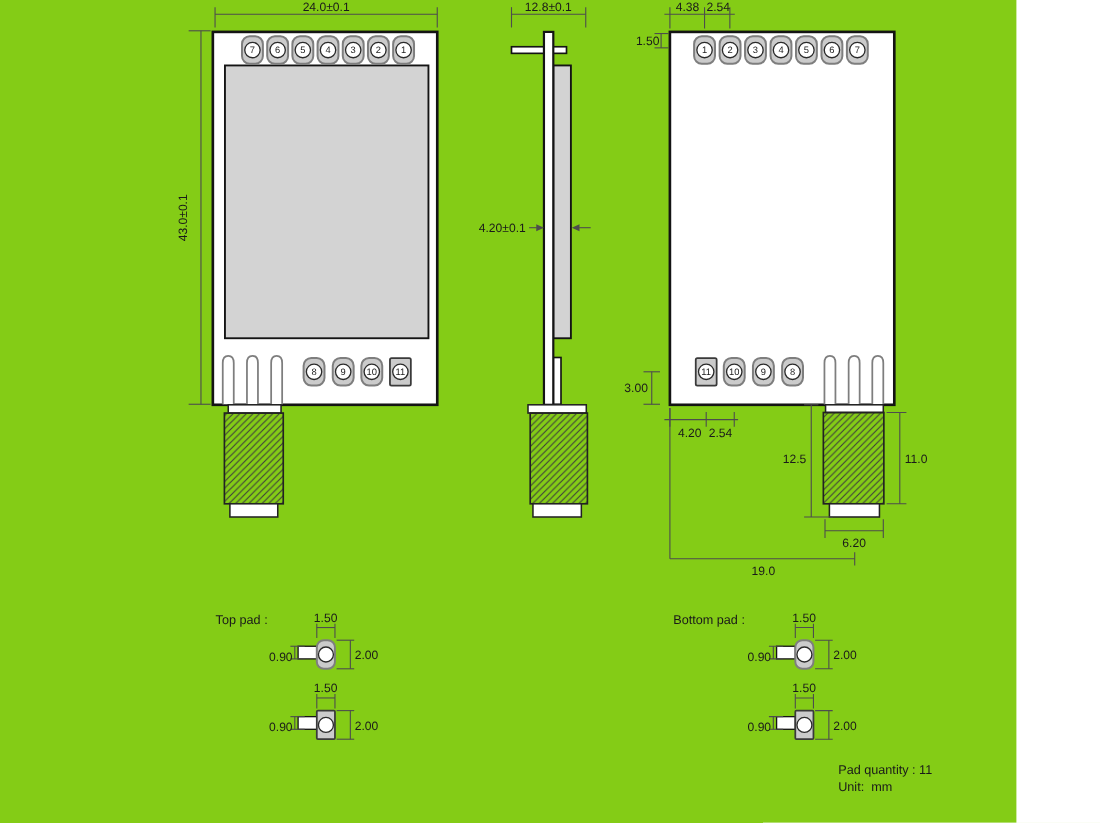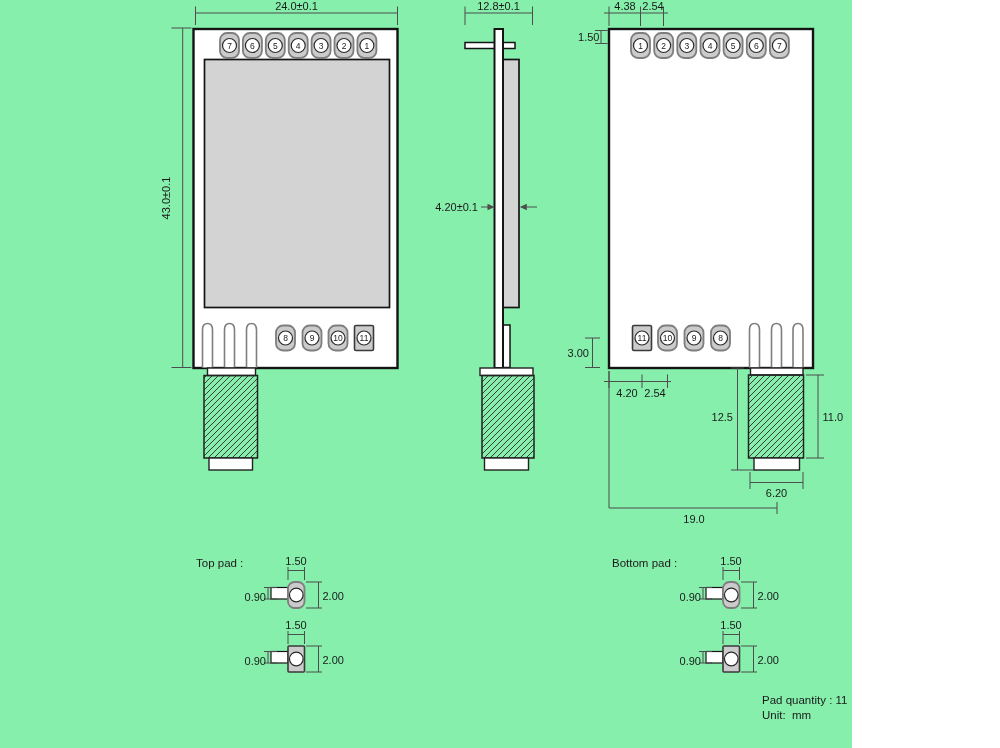--- a/index.html
+++ b/index.html
@@ -1,16 +1,16 @@
 <!DOCTYPE html>
 <html><head>
 <meta charset="utf-8">
 <style>
   html,body{margin:0;padding:0;background:#ffffff;}
-  .stage{position:relative;width:852px;height:748px;background:#86efac;overflow:hidden;}
+  .stage{position:relative;width:924px;height:748px;background:#84cc16;overflow:hidden;}
   svg{display:block;font-family:"Liberation Sans","DejaVu Sans",sans-serif;}
   text{fill:#1a1a1a;white-space:pre;}
   .dim{font-size:11px;}
   .lbl{font-size:11.5px;}
   .note{font-size:11.5px;}
   .pad-num{font-size:8.5px;fill:#1a1a1a;text-anchor:middle;}
   .dimline{stroke:#4d4d4d;stroke-width:1;fill:none;}
   .body-outline{fill:#ffffff;stroke:#141414;stroke-width:2.4;}
   .shield{fill:#d3d3d3;stroke:#141414;stroke-width:1.7;}
   .pad{fill:#cbcbcb;stroke:#7e7e7e;stroke-width:1.8;}

